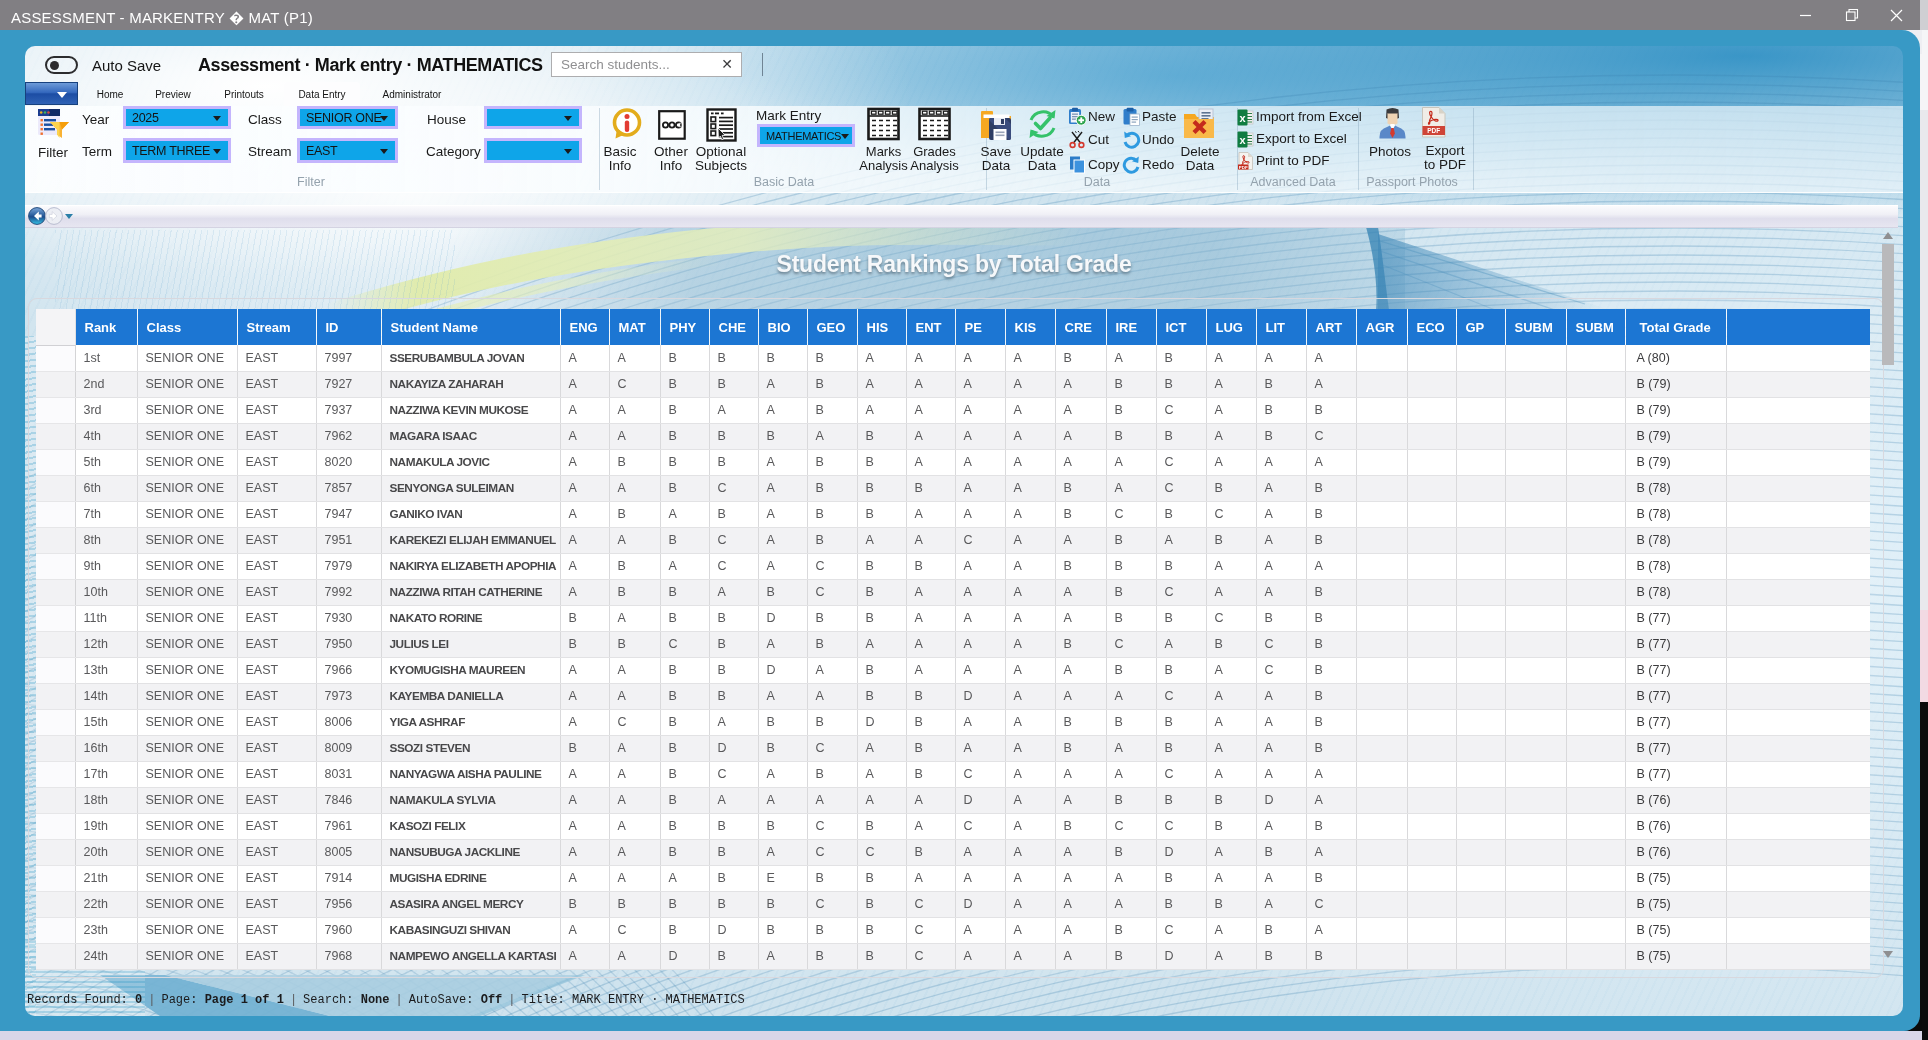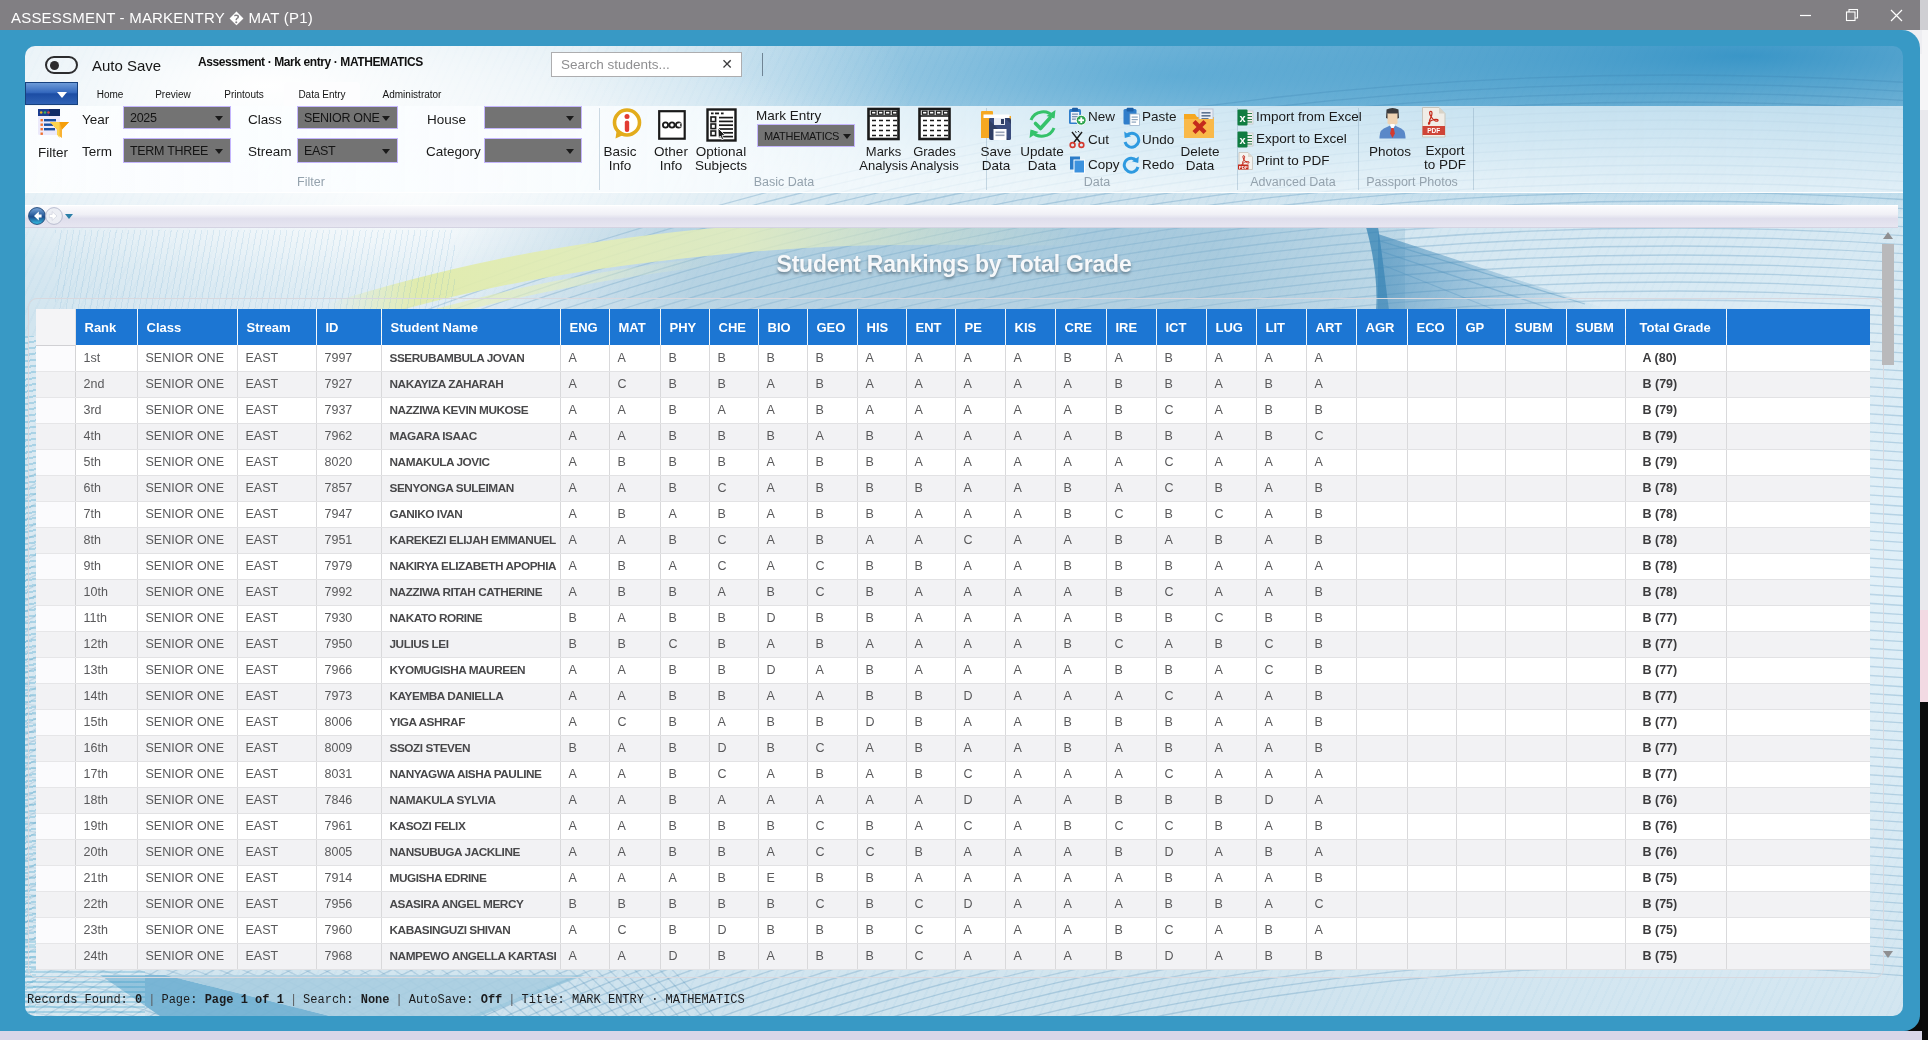--- a/index.html
+++ b/index.html
@@ -26,41 +26,41 @@
   radial-gradient(900px 170px at 1150px 30px, rgba(105,180,220,0.75) 0%, rgba(105,180,220,0) 70%),
   radial-gradient(700px 220px at 380px 150px, rgba(255,255,255,0.85) 0%, rgba(255,255,255,0) 75%),
   radial-gradient(1100px 750px at 1750px 520px, rgba(228,242,250,0.95) 0%, rgba(215,235,246,0) 75%),
   repeating-linear-gradient(115deg, rgba(120,180,215,0.07) 0 2px, rgba(255,255,255,0) 2px 8px);
 }
 
 
 #toggle { position:absolute; left:45px; top:56px; width:33px; height:18px; border:2px solid #2c2c2e; border-radius:10px; background:transparent; }
 #toggle i { position:absolute; left:3px; top:2.5px; width:9px; height:9px; border-radius:50%; background:#2c2c2e; }
 #autosave { position:absolute; left:92px; top:57px; font-size:15px; color:#161616; }
-#apptitle { position:absolute; left:198px; top:55px; font-size:12px; font-weight:bold; color:#111; letter-spacing:-0.4px; }
+#apptitle { position:absolute; left:198px; top:55px; font-size:18px; font-weight:bold; color:#111; letter-spacing:-0.4px; }
 #search { position:absolute; left:551px; top:52px; width:191px; height:25px; background:#fff; border:1px solid #adadaf; }
 #search .ph { position:absolute; left:9px; top:4px; font-size:13.5px; color:#8f8f91; }
 #search .x { position:absolute; right:8px; top:3px; font-size:14px; color:#3a3a3c; }
 #qsep { position:absolute; left:762px; top:53px; width:1px; height:23px; background:#6f8494; }
 
 
 #filebtn { position:absolute; left:25px; top:82px; width:53px; height:23px; background:linear-gradient(180deg,#6d9bd8 0%,#3468bd 45%,#1c4da4 52%,#2f62b5 100%); border:1px solid #17417e; }
 #filebtn .tri { position:absolute; left:31px; top:9px; width:0; height:0; border-left:5px solid transparent; border-right:5px solid transparent; border-top:6px solid #fff; }
 .tab { position:absolute; top:84px; height:22px; font-size:10px; color:#141414; text-align:center; line-height:21px; }
 #tabactive { position:absolute; left:284px; top:82px; width:76px; height:24px; background:#fdfdfe; border-radius:4px 4px 0 0; }
 
 
 #ribbon { position:absolute; left:25px; top:106px; width:1878px; height:87px;
  background:linear-gradient(90deg, rgba(252,254,255,0.94) 0%, rgba(250,253,255,0.85) 30%, rgba(247,252,254,0.74) 55%, rgba(246,251,254,0.62) 100%);
  border-bottom:1px solid rgba(255,255,255,0.85); }
 .gsep { position:absolute; top:108px; width:1px; height:82px; background:rgba(130,160,185,0.38); }
 .glabel { position:absolute; top:175px; font-size:12.5px; color:#94a2ad; text-align:center; }
 .rlabel { position:absolute; font-size:13.5px; color:#1a1a1a; }
 .biglabel { position:absolute; font-size:13.5px; color:#1a1a1a; text-align:center; line-height:14px; }
-.combo { position:absolute; background:#737373; border:1px solid #c4b5fd; font-size:12.5px; letter-spacing:-0.3px; color:#141414; }
+.combo { position:absolute; background:#0ea5e9; border:3px solid #c4b5fd; font-size:12.5px; letter-spacing:-0.3px; color:#141414; }
 .combo span { position:absolute; left:6px; top:50%; transform:translateY(-50%); white-space:nowrap; }
 .combo .ar { position:absolute; right:7px; top:50%; margin-top:-2px; width:0; height:0; border-left:4.5px solid transparent; border-right:4.5px solid transparent; border-top:5.5px solid #1a1a1a; }
 
 
 #navbar { position:absolute; left:25px; top:205px; width:1873px; height:23px;
  background:linear-gradient(180deg,#fbfbfd 0%, #f0f0f6 40%, #dfdeec 60%, #e7e6f1 100%); border-top:1px solid #fff; border-bottom:1px solid #d4d3e2; }
 #navtri { position:absolute; left:65px; top:214px; width:0; height:0; border-left:4.5px solid transparent; border-right:4.5px solid transparent; border-top:5.5px solid #2a7fa8; }
 
 
 #content { position:absolute; left:28px; top:298px; width:1856px; height:680px; border:1px solid #d8d8de; border-radius:9px; background:rgba(255,255,255,0.08); }
@@ -72,21 +72,21 @@
 #tblwrap { position:absolute; left:36px; top:309px; }
 table { border-collapse:collapse; table-layout:fixed; width:1834px; }
 th { background:#1c76d3; color:#fff; font-size:13px; font-weight:bold; text-align:left; height:36px; padding:0 0 0 9px; border-right:1px solid rgba(255,255,255,0.75); overflow:hidden; white-space:nowrap; }
 th.corner { background:#f4f4f6; border-right:1px solid #e0e0e2; border-bottom:1px solid #d0d0d4; }
 th.lastth { border-right:none; }
 th.tgh { padding-left:14px; }
 td { height:26px; font-size:12.5px; color:#59595b; padding:0 0 0 8px; border-right:1px solid #d9d9db; border-bottom:1px solid #e2e2e4; background:#fff; overflow:hidden; white-space:nowrap; }
 tr.even td { background:#f2f2f4; }
 td.rh { background:#fbfbfd; border-right:1px solid #d4d4d6; border-bottom:1px solid #e6e6e8; }
 td.nm { font-weight:bold; color:#48484a; font-size:11.8px; letter-spacing:-0.45px; }
-td.tg { font-weight:bold; color:#3b3b3d; padding-left:17px; }
+td.tg { font-weight:normal; color:#3b3b3d; padding-left:11px; }
 td.last { border-right:none; }
 
 
 #sbthumb { position:absolute; left:1882px; top:244px; width:12px; height:121px; background:#b9b9bb; }
 .sbarrow { position:absolute; left:1883px; width:0; height:0; border-left:5px solid transparent; border-right:5px solid transparent; }
 #sbup { top:232px; border-bottom:7px solid #8f8f91; }
 #sbdn { top:951px; border-top:7px solid #8f8f91; }
 
 
 #status { position:absolute; left:27px; top:993px; font-size:12px; color:#1b1b1d;font-family:Liberation Mono, monospace; }

